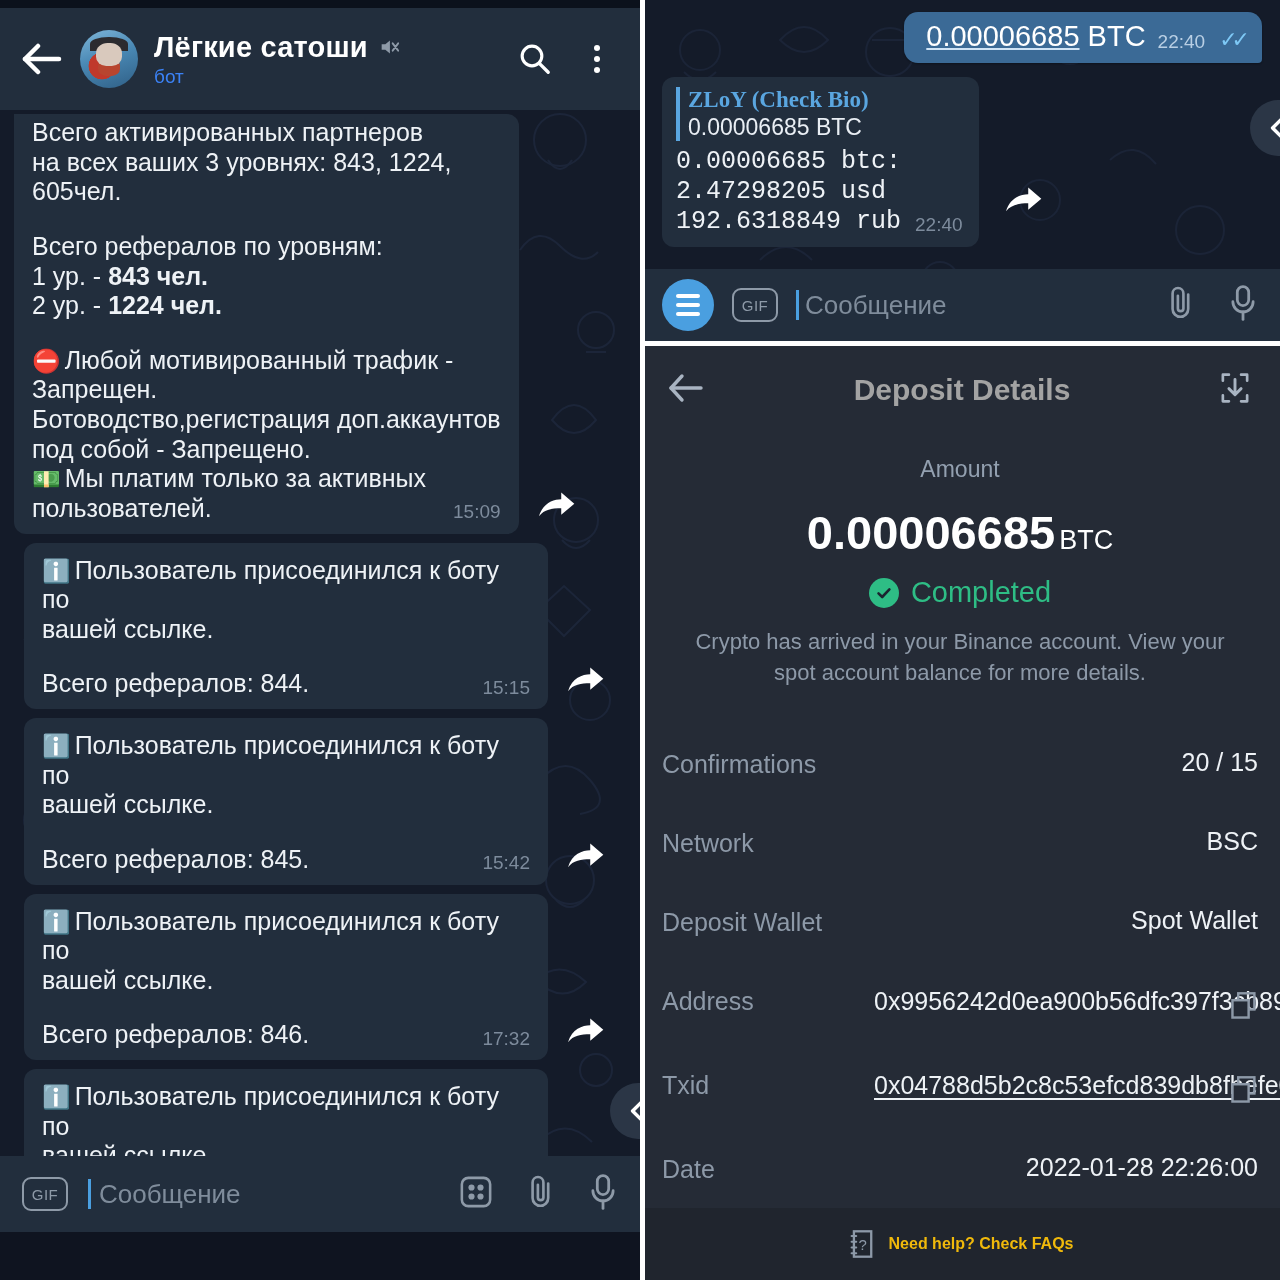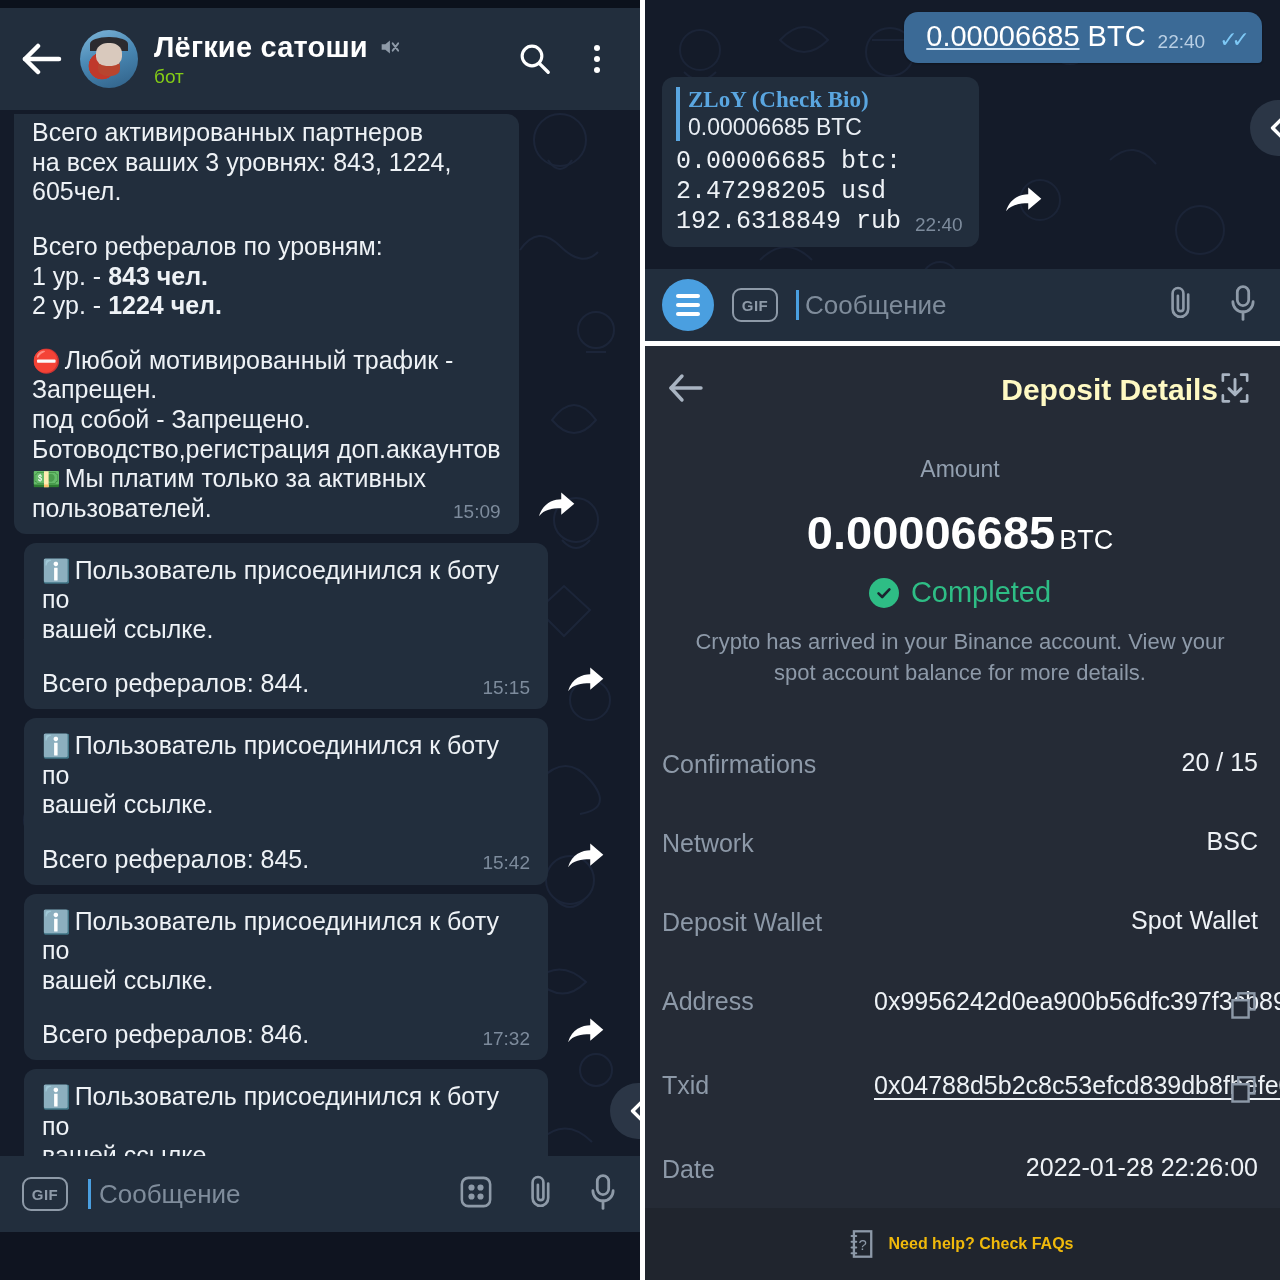--- a/index.html
+++ b/index.html
@@ -40,21 +40,21 @@
     border-radius:45% 45% 40% 40%; background:#d9c9bd;
     box-shadow:0 12px 0 -2px #b8452f;
   }
   .avatar:before{
     content:""; position:absolute; left:18%; top:12%; width:64%; height:24%;
     border-radius:50% 50% 0 0; background:#2c2b2f;
   }
   .hdr-titles { flex:1 1 auto; min-width:0; }
   .hdr-title-row { display:flex; align-items:center; gap:10px; }
   .hdr-title { font-size:29px; font-weight:bold; color:#ffffff; letter-spacing:.2px; white-space:nowrap; }
-  .hdr-sub { font-size:19px; color:#84cc16; margin-top:2px; }
+  .hdr-sub { font-size:19px; color:#3b82f6; margin-top:2px; }
   .hdr-icon { width:46px; height:46px; display:flex; align-items:center; justify-content:center; }
   .dots { display:flex; flex-direction:column; gap:5px; align-items:center; }
   .dots i { width:6px; height:6px; border-radius:50%; background:#ffffff; display:block; }
 
   .tg-scroll {
     position:relative; z-index:2; flex:1 1 auto;
     padding:4px 0 0 0; overflow:hidden;
   }
   .msg-row { display:flex; align-items:flex-end; gap:0; padding:0 0 9px 0; }
   .bubble {
@@ -85,21 +85,21 @@
   .emoji { font-size:23px; margin-right:4px; }
 
   .tg-input {
     position:relative; z-index:3; flex:0 0 auto;
     height:76px; background:#222e3d;
     display:flex; align-items:center; gap:20px; padding:0 22px;
   }
   .gifbtn {
     width:46px; height:34px; border:2px solid #8e9aa8; border-radius:9px;
     display:flex; align-items:center; justify-content:center;
-    font-size:15px; font-weight:bold; color:#8e9aa8; letter-spacing:.5px;
+    font-size:15px; font-weight:normal; color:#8e9aa8; letter-spacing:.5px;
   }
   .caret { width:3px; height:30px; background:#4a9fe0; flex:0 0 auto; }
   .ph { flex:1 1 auto; font-size:26px; color:#7f8c9b; margin-left:-12px; }
   .in-icons { display:flex; align-items:center; gap:30px; }
 
   .sidebtn {
     position:absolute; z-index:5; right:-26px;
     width:56px; height:56px; border-radius:50%;
     background:#2b3646;
     display:flex; align-items:center; justify-content:center;
@@ -145,21 +145,21 @@
   .menu-circle {
     width:52px; height:52px; border-radius:50%; background:#4a9fe0;
     display:flex; flex-direction:column; align-items:center; justify-content:center; gap:5px;
   }
   .menu-circle i { display:block; width:24px; height:4px; background:#ffffff; border-radius:2px; }
   .rt-underline { height:5px; background:#ffffff; }
 
   
   .bn { flex:1 1 auto; background:#252b36; display:flex; flex-direction:column; overflow:hidden; }
   .bn-header { height:88px; display:flex; align-items:center; padding:0 28px; flex:0 0 auto; }
-  .bn-title { flex:1 1 auto; text-align:right; font-size:30px; font-weight:bold; color:#fef9c3; }
+  .bn-title { flex:1 1 auto; text-align:center; font-size:30px; font-weight:bold; color:#a3a3a3; }
   .bn-amount-sec { text-align:center; padding:22px 0 10px 0; flex:0 0 auto; }
   .bn-amount-label { font-size:23px; color:#93a0b0; }
   .bn-amount-val { margin-top:22px; font-size:47px; font-weight:bold; color:#ffffff; }
   .bn-amount-val small { font-size:27px; font-weight:normal; margin-left:4px; }
   .bn-status {
     margin-top:16px; display:flex; align-items:center; justify-content:center; gap:12px;
     font-size:29px; color:#2ebd85;
   }
   .check-circle {
     width:30px; height:30px; border-radius:50%; background:#2ebd85;
@@ -269,22 +269,22 @@
             <span>1 ур. - </span><span class="b">843 чел.</span>
           </p>
           <p>
             <span>2 ур. - </span><span class="b">1224 чел.</span>
           </p>
           <div class="sp"></div>
           <p>
             <span class="emoji">⛔</span><span>Любой мотивированный трафик -</span>
           </p>
           <p>Запрещен.</p>
+          <p>Ботоводство,регистрация доп.аккаунтов</p>
           <p>под собой - Запрещено.</p>
-          <p>Ботоводство,регистрация доп.аккаунтов</p>
           <p>
             <span class="emoji">💵</span><span>Мы платим только за активных</span>
           </p>
           <div class="line-with-meta">
             <span>пользователей.</span>
             <span class="meta">15:09</span>
           </div>
         </div>
         <div class="fwd">
           <svg width="40" height="34" viewBox="0 0 30 26">

